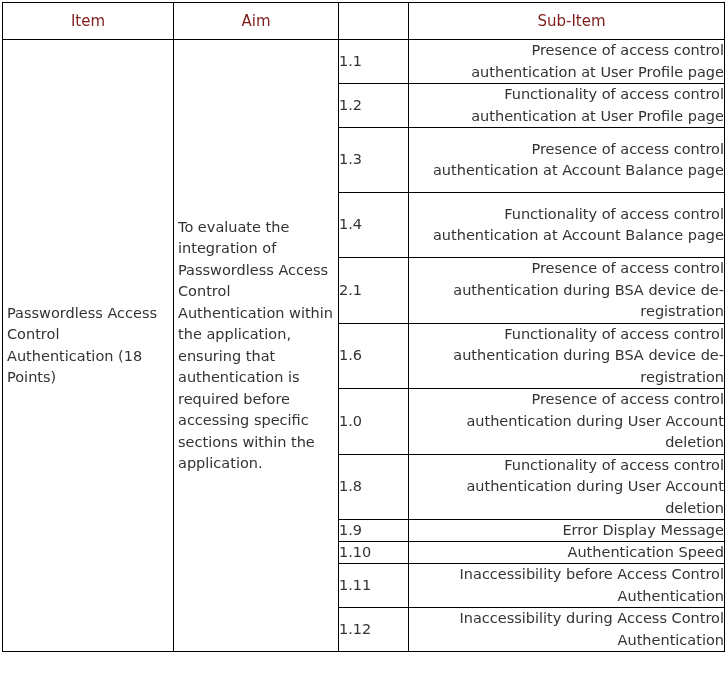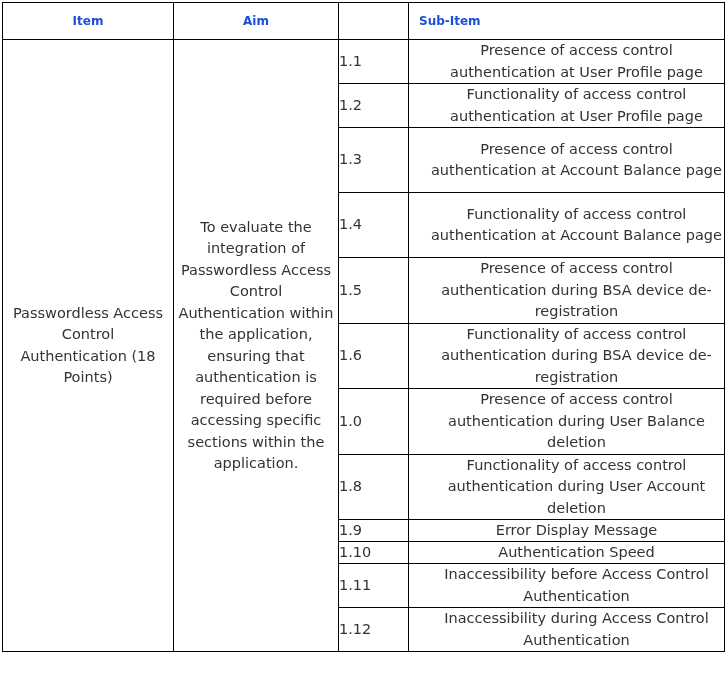--- a/index.html
+++ b/index.html
@@ -1,26 +1,26 @@
 <!DOCTYPE html>
 <html><head>
 <meta charset="utf-8">
 <style>
   html, body { margin: 0; padding: 0; background: #ffffff; }
   body { width: 726px; height: 682px; position: relative; overflow: hidden;
          font-family: "DejaVu Sans", sans-serif; color: #1f1f1f; }
   table { position: absolute; left: 2px; top: 2px; border-collapse: collapse;
           table-layout: fixed; width: 722px; }
   td, th { border: 1.5px solid #000; padding: 0; vertical-align: middle; }
-  th { font-weight: bold; font-size: 12px; height: 36px; color: #1d4ed8; }
-  th.c-sub { text-align: left; padding-left: 10px; }
+  th { font-weight: normal; font-size: 15px; height: 36px; color: #7f1d1d; }
+  th.c-sub { text-align: center; padding-left: 10px; }
   td { font-size: 14.5px; line-height: 21.5px; }
-  td.c-item, td.c-aim { text-align: center; padding: 0 4px; color: #333; }
+  td.c-item, td.c-aim { text-align: left; padding: 0 4px; color: #333; }
   td.c-num { text-align: left; color: #333; }
-  td.c-sub { text-align: center; padding-left: 20px; color: #333; }
+  td.c-sub { text-align: right; padding-left: 20px; color: #333; }
   col.w1 { width: 171px; } col.w2 { width: 165px; } col.w3 { width: 70px; } col.w4 { width: 316px; }
   tr.r2l td { height: 43px; }
   tr.r3l td { height: 64px; }
   tr.r1l td { height: 21px; line-height: 21px; }
   tr.r11 td { height: 43px; }
 </style>
 </head>
 <body>
 
 <table>
@@ -51,30 +51,30 @@
     </tr>
     <tr class="r3l">
       <td class="c-num">1.3</td>
       <td class="c-sub">Presence of access control authentication at Account Balance page</td>
     </tr>
     <tr class="r3l">
       <td class="c-num">1.4</td>
       <td class="c-sub">Functionality of access control authentication at Account Balance page</td>
     </tr>
     <tr class="r3l">
-      <td class="c-num">1.5</td>
+      <td class="c-num">2.1</td>
       <td class="c-sub">Presence of access control authentication during BSA device de-registration</td>
     </tr>
     <tr class="r3l">
       <td class="c-num">1.6</td>
       <td class="c-sub">Functionality of access control authentication during BSA device de-registration</td>
     </tr>
     <tr class="r3l">
       <td class="c-num">1.0</td>
-      <td class="c-sub">Presence of access control authentication during User Balance deletion</td>
+      <td class="c-sub">Presence of access control authentication during User Account deletion</td>
     </tr>
     <tr class="r3l">
       <td class="c-num">1.8</td>
       <td class="c-sub">Functionality of access control authentication during User Account deletion</td>
     </tr>
     <tr class="r1l">
       <td class="c-num">1.9</td>
       <td class="c-sub">Error Display Message</td>
     </tr>
     <tr class="r1l">

